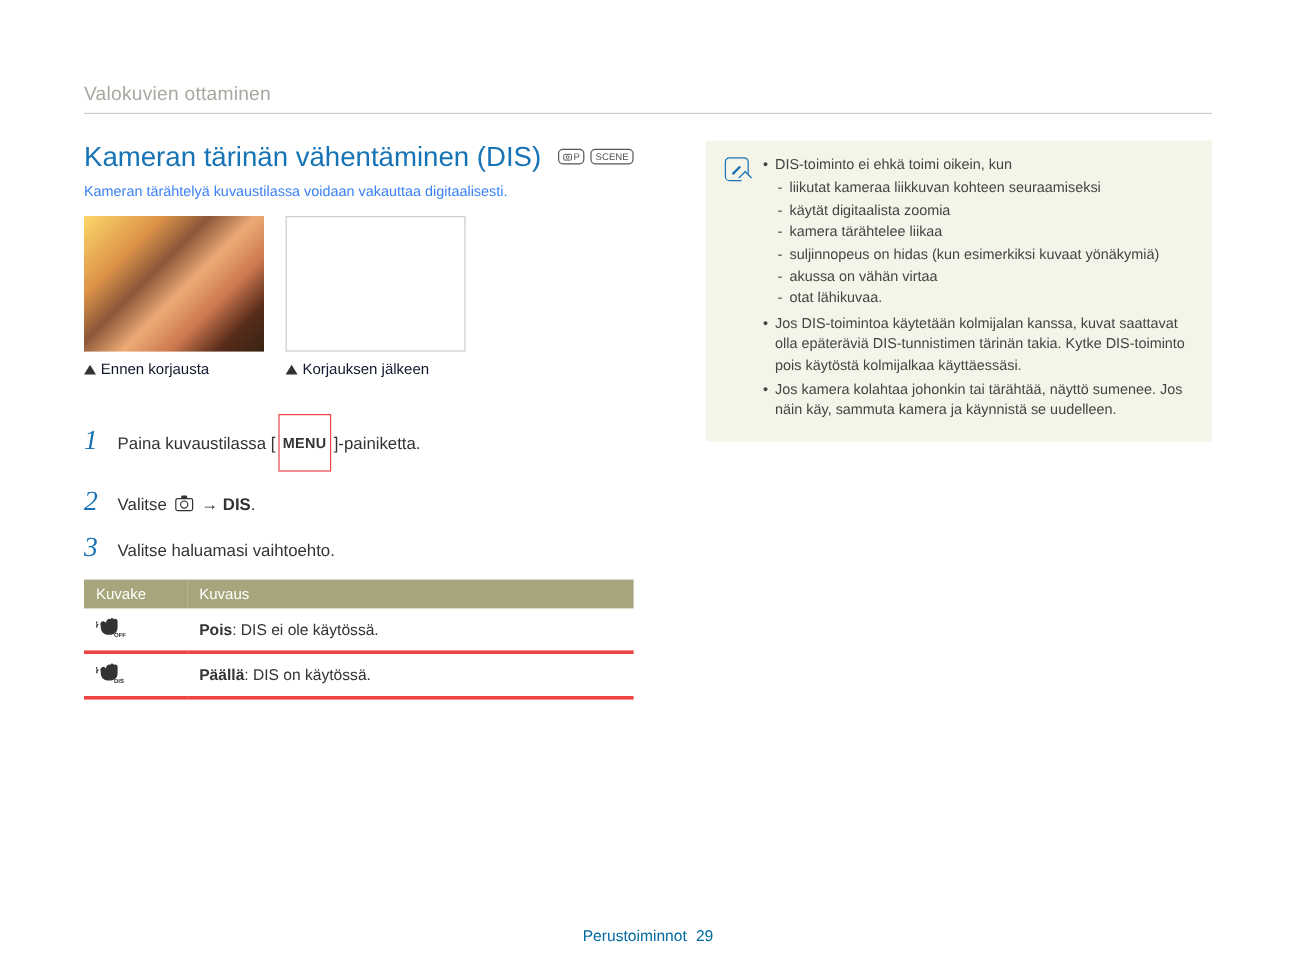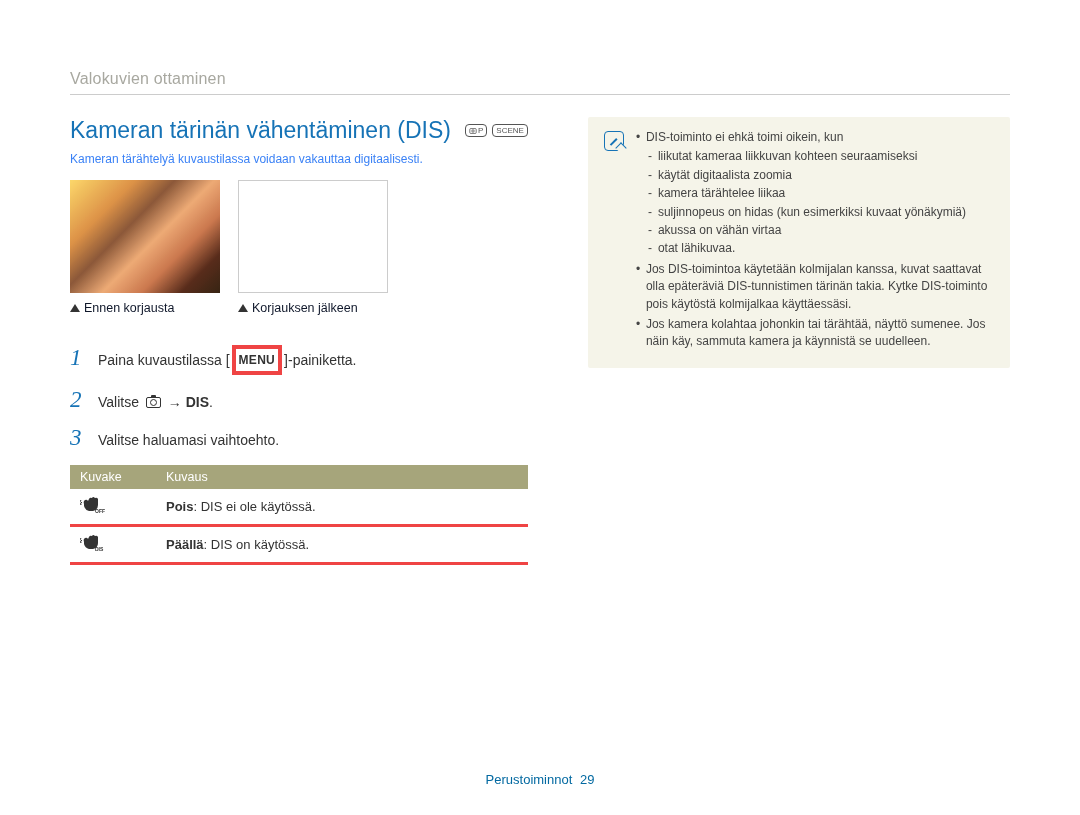--- a/index.html
+++ b/index.html
@@ -126,22 +126,22 @@
     color: #1673b6;
     font-weight: 400;
     width: 14px;
   }
   .step-text {
     font-size: 14px;
     color: #333;
   }
   .btnframe {
     display: inline-block;
-    border: 4px solid #ef4444;
-    padding: 4px 3px;
+    border: 1px solid #ef4444;
+    padding: 16px 3px;
     font-weight: bold;
     font-size: 12px;
     margin: 0 2px;
     vertical-align: 1px;
     letter-spacing: 0.3px;
   }
   .camera-glyph {
     display: inline-block;
     border: 1.3px solid #333;
     width: 13px;

